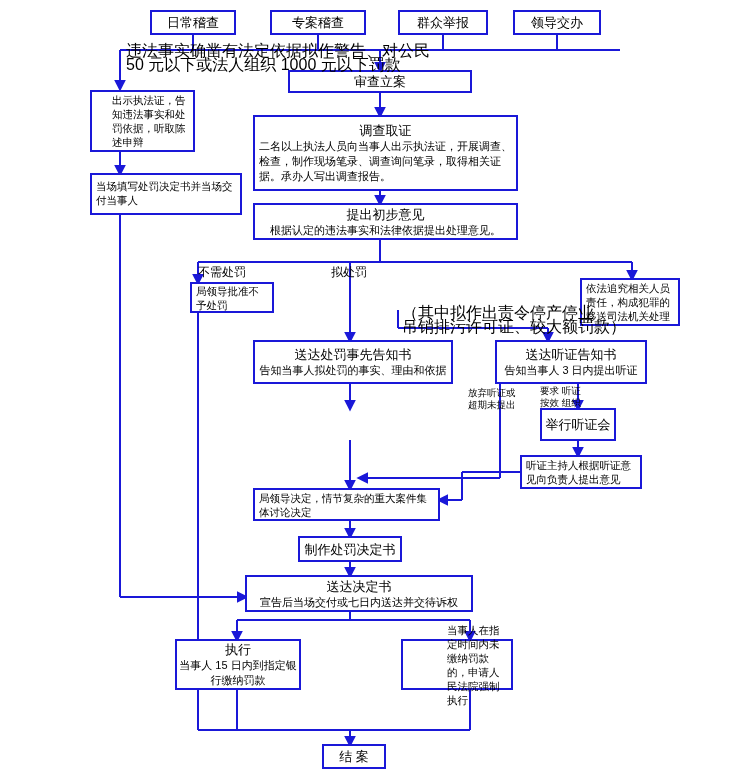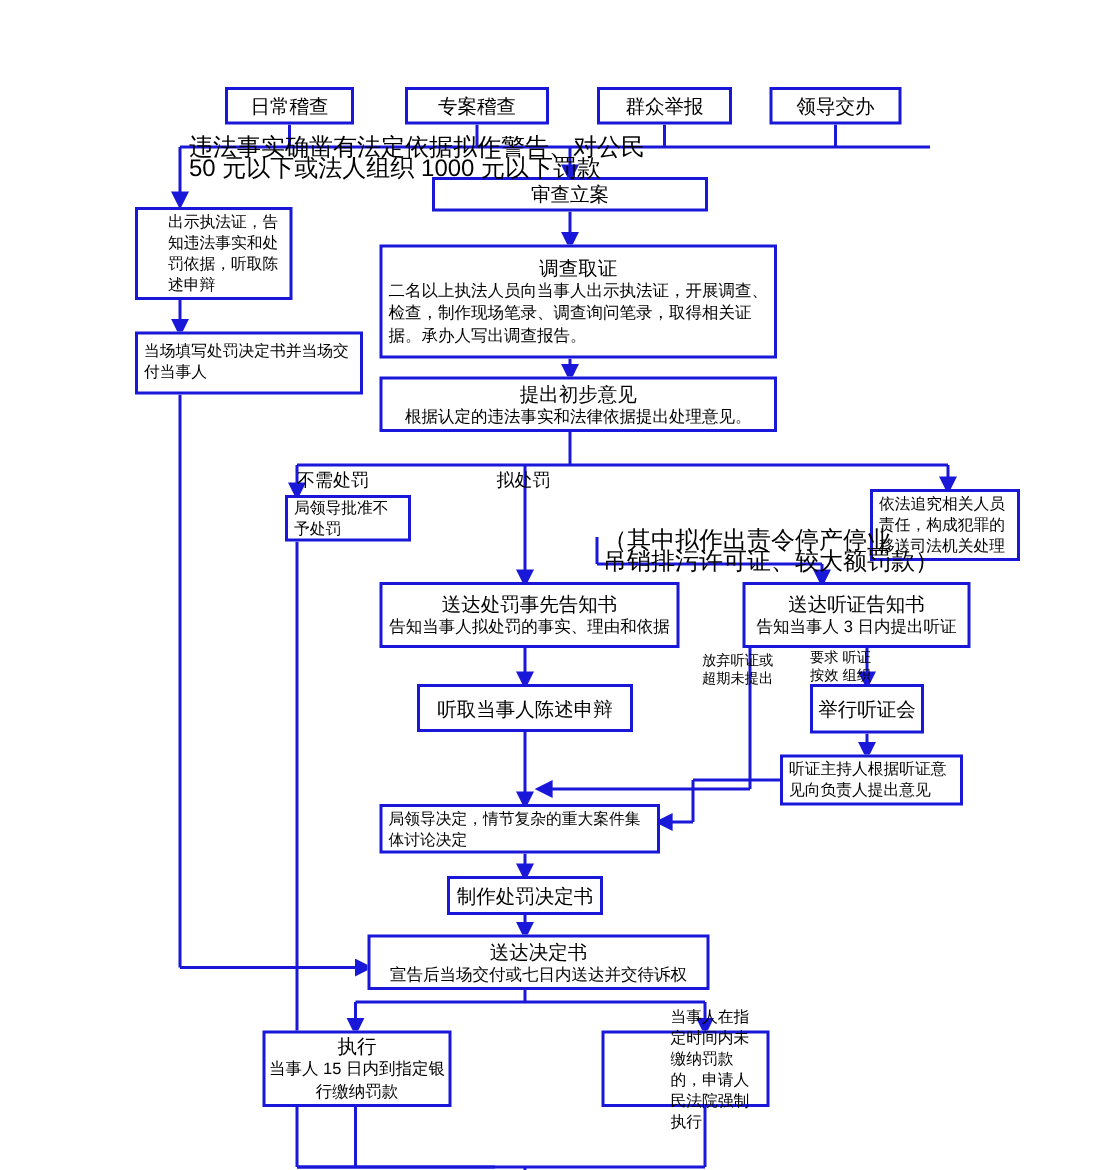--- a/index.html
+++ b/index.html
@@ -1,17 +1,17 @@
 <!DOCTYPE html>
 <html><head>
 <meta charset="utf-8">
 <style>
   html,body{margin:0;padding:0;background:#ffffff;}
   body{width:735px;height:780px;font-family:"Liberation Sans","DejaVu Sans",sans-serif;overflow:hidden;}
-  #chart{position:relative;width:735px;height:592px;margin-top:48px;}
+  #chart{position:relative;width:735px;height:592px;}
   svg.lines{position:absolute;left:0;top:0;width:735px;height:780px;}
   .box{
     position:absolute;
     box-sizing:border-box;
     border:2px solid #1a18d8;
     background:#ffffff;
     color:#000000;
     display:flex;
     flex-direction:column;
     justify-content:center;
@@ -193,23 +193,20 @@
 
   <div class="tiny" style="left:468px;top:387px;">
     <div>放弃听证或</div>
     <div>超期未提出</div>
   </div>
   <div class="tiny" style="left:540px;top:385px;">
     <div>要求   听证</div>
     <div>按效   组织</div>
   </div>
 
-  <div class="box one" style="left:278px;top:408px;width:144px;height:32px;">
-    <div class="title">听取当事人陈述申辩</div>
-  </div>
   <div class="box one" style="left:540px;top:408px;width:76px;height:33px;">
     <div class="title">举行听证会</div>
   </div>
 
   <div class="box small" style="left:520px;top:455px;width:122px;height:34px;">
     <div class="subl">听证主持人根据听证意见向负责人提出意见</div>
   </div>
 
   <div class="box small" style="left:253px;top:488px;width:187px;height:33px;">
     <div class="subl">局领导决定，情节复杂的重大案件集体讨论决定</div>

